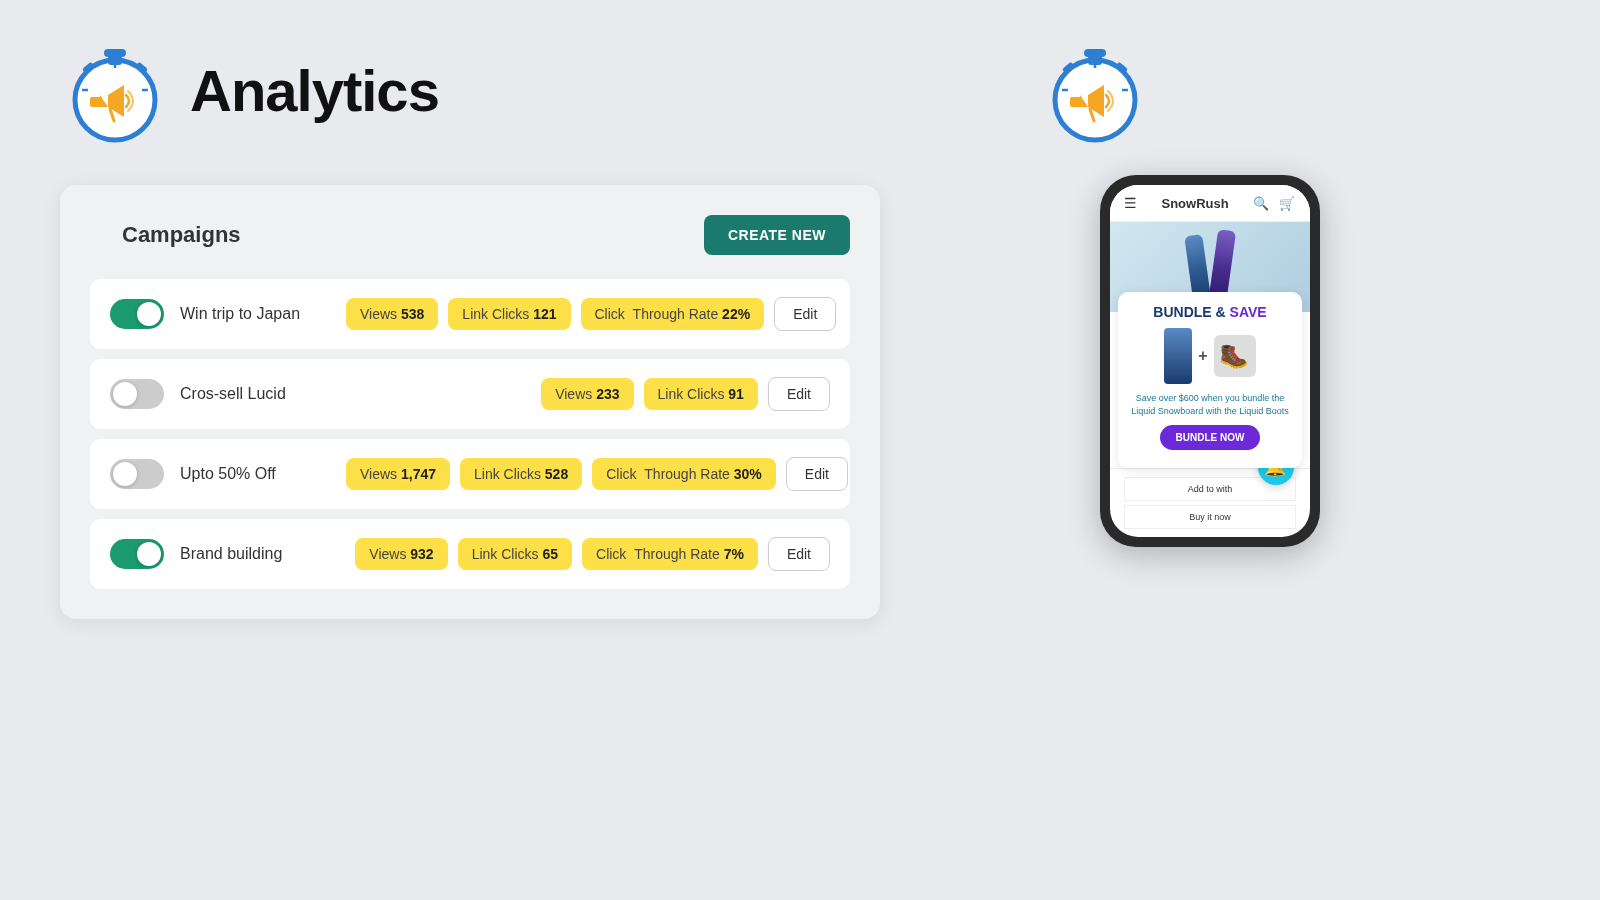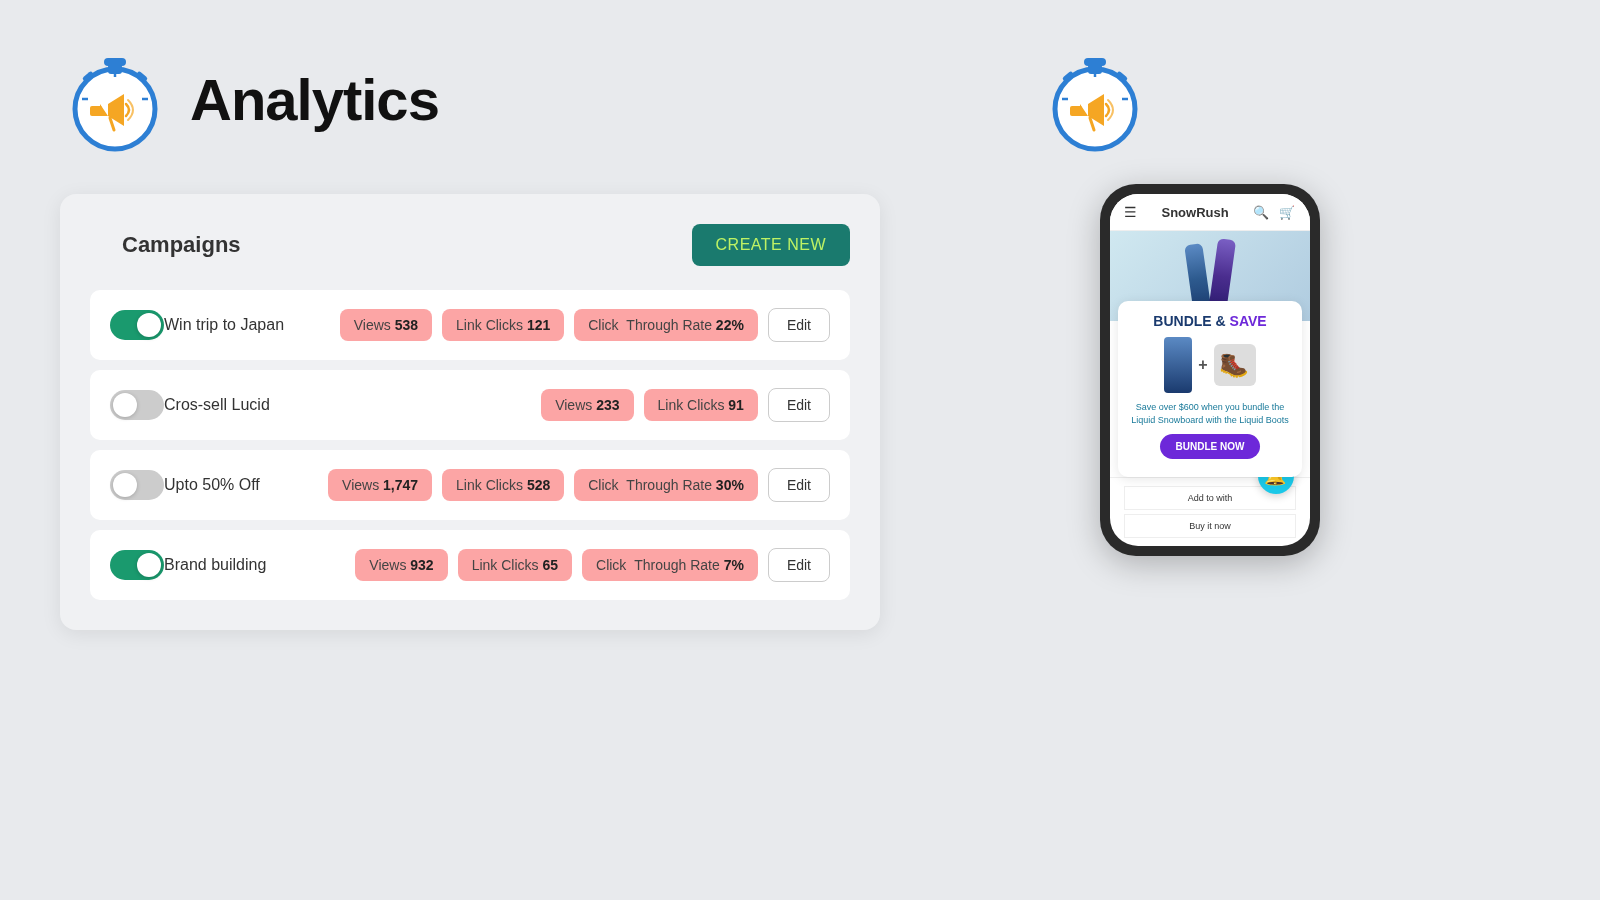--- a/index.html
+++ b/index.html
@@ -12,21 +12,21 @@
       overflow: hidden;
       position: relative;
     }
 
     .page-container {
       width: 1600px;
       height: 660px;
       display: flex;
       flex-direction: row;
       align-items: flex-start;
-      padding: 44px 60px;
+      padding: 35px 60px;
     }
 
     
     .left-section {
       flex: 1;
       display: flex;
       flex-direction: column;
       align-items: flex-start;
     }
 
@@ -68,37 +68,38 @@
     }
 
     .campaigns-title {
       font-size: 22px;
       font-weight: 600;
       color: #333;
     }
 
     .create-new-btn {
       background: #1a7a6e;
-      color: #bef264;
+      color: #ffffff;
       border: none;
       border-radius: 8px;
       padding: 12px 24px;
-      font-size: 16px;
-      font-weight: 400;
+      font-size: 14px;
+      font-weight: 700;
       letter-spacing: 0.5px;
       cursor: pointer;
       text-transform: uppercase;
     }
 
     .campaign-row {
       background: #fff;
       border-radius: 10px;
       padding: 18px 20px;
       display: flex;
       align-items: center;
+      gap: 16px;
       margin-bottom: 10px;
     }
     .campaign-row:last-child {
       margin-bottom: 0;
     }
 
     
     .toggle-switch {
       width: 54px;
       height: 30px;
@@ -139,21 +140,21 @@
 
     .campaign-stats {
       display: flex;
       align-items: center;
       gap: 10px;
       flex: 1;
       justify-content: flex-end;
     }
 
     .stat-badge {
-      background: #fca5a5;
+      background: #fde047;
       border-radius: 8px;
       padding: 8px 14px;
       font-size: 14px;
       color: #444;
       white-space: nowrap;
     }
 
     .stat-badge span.stat-value {
       font-weight: 700;
       color: #222;

